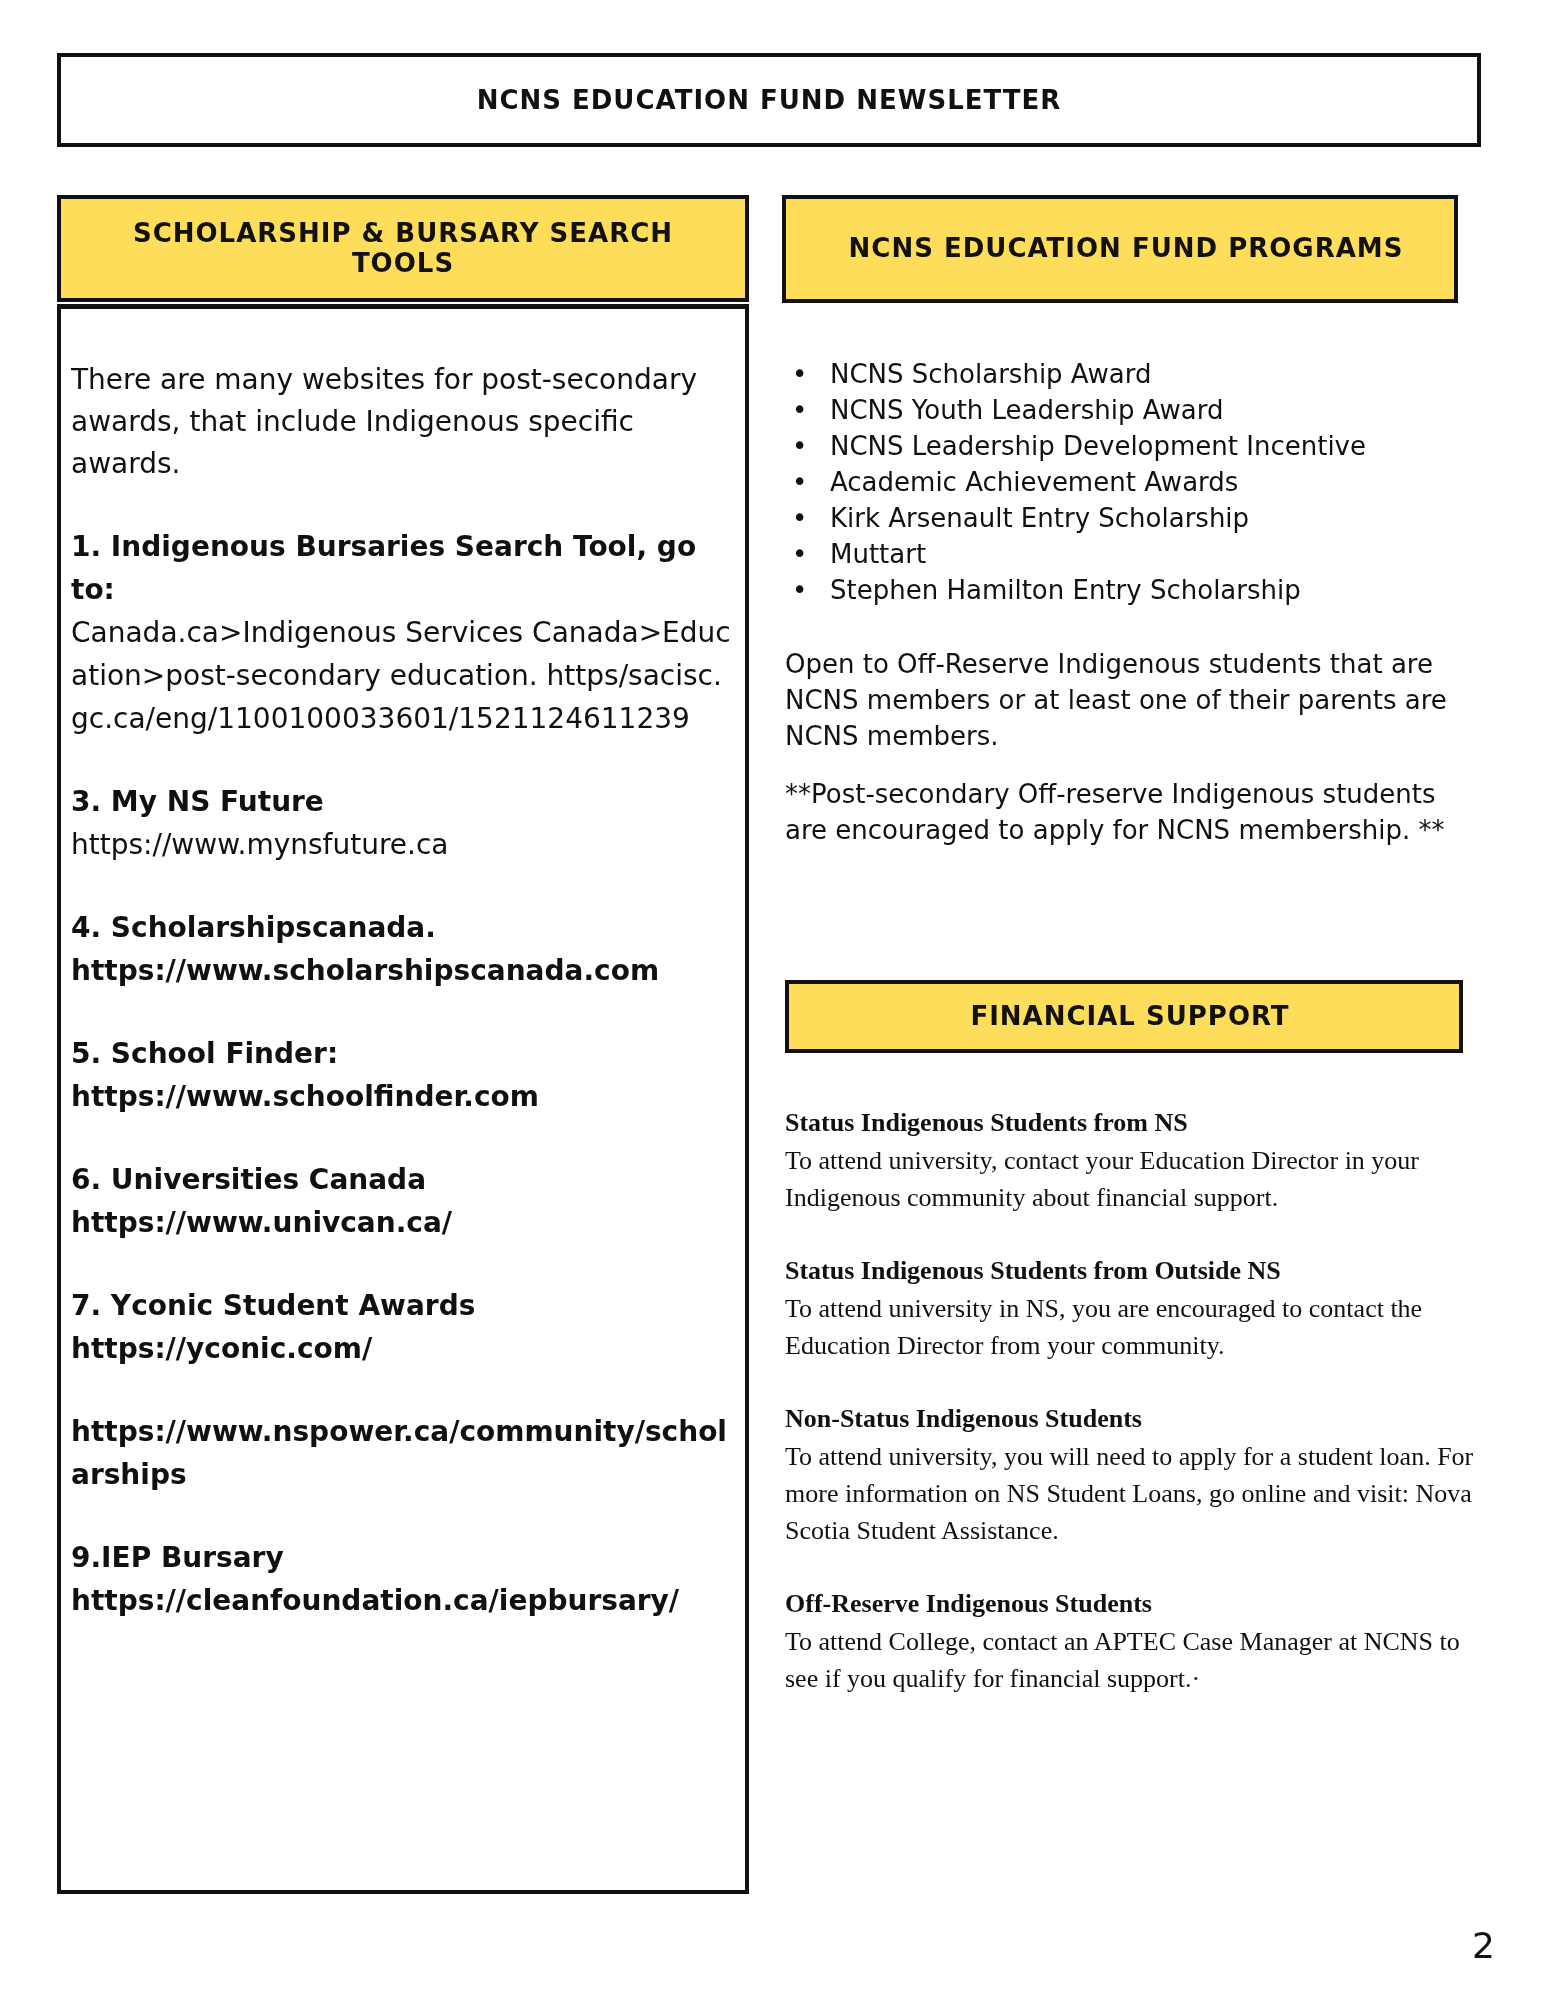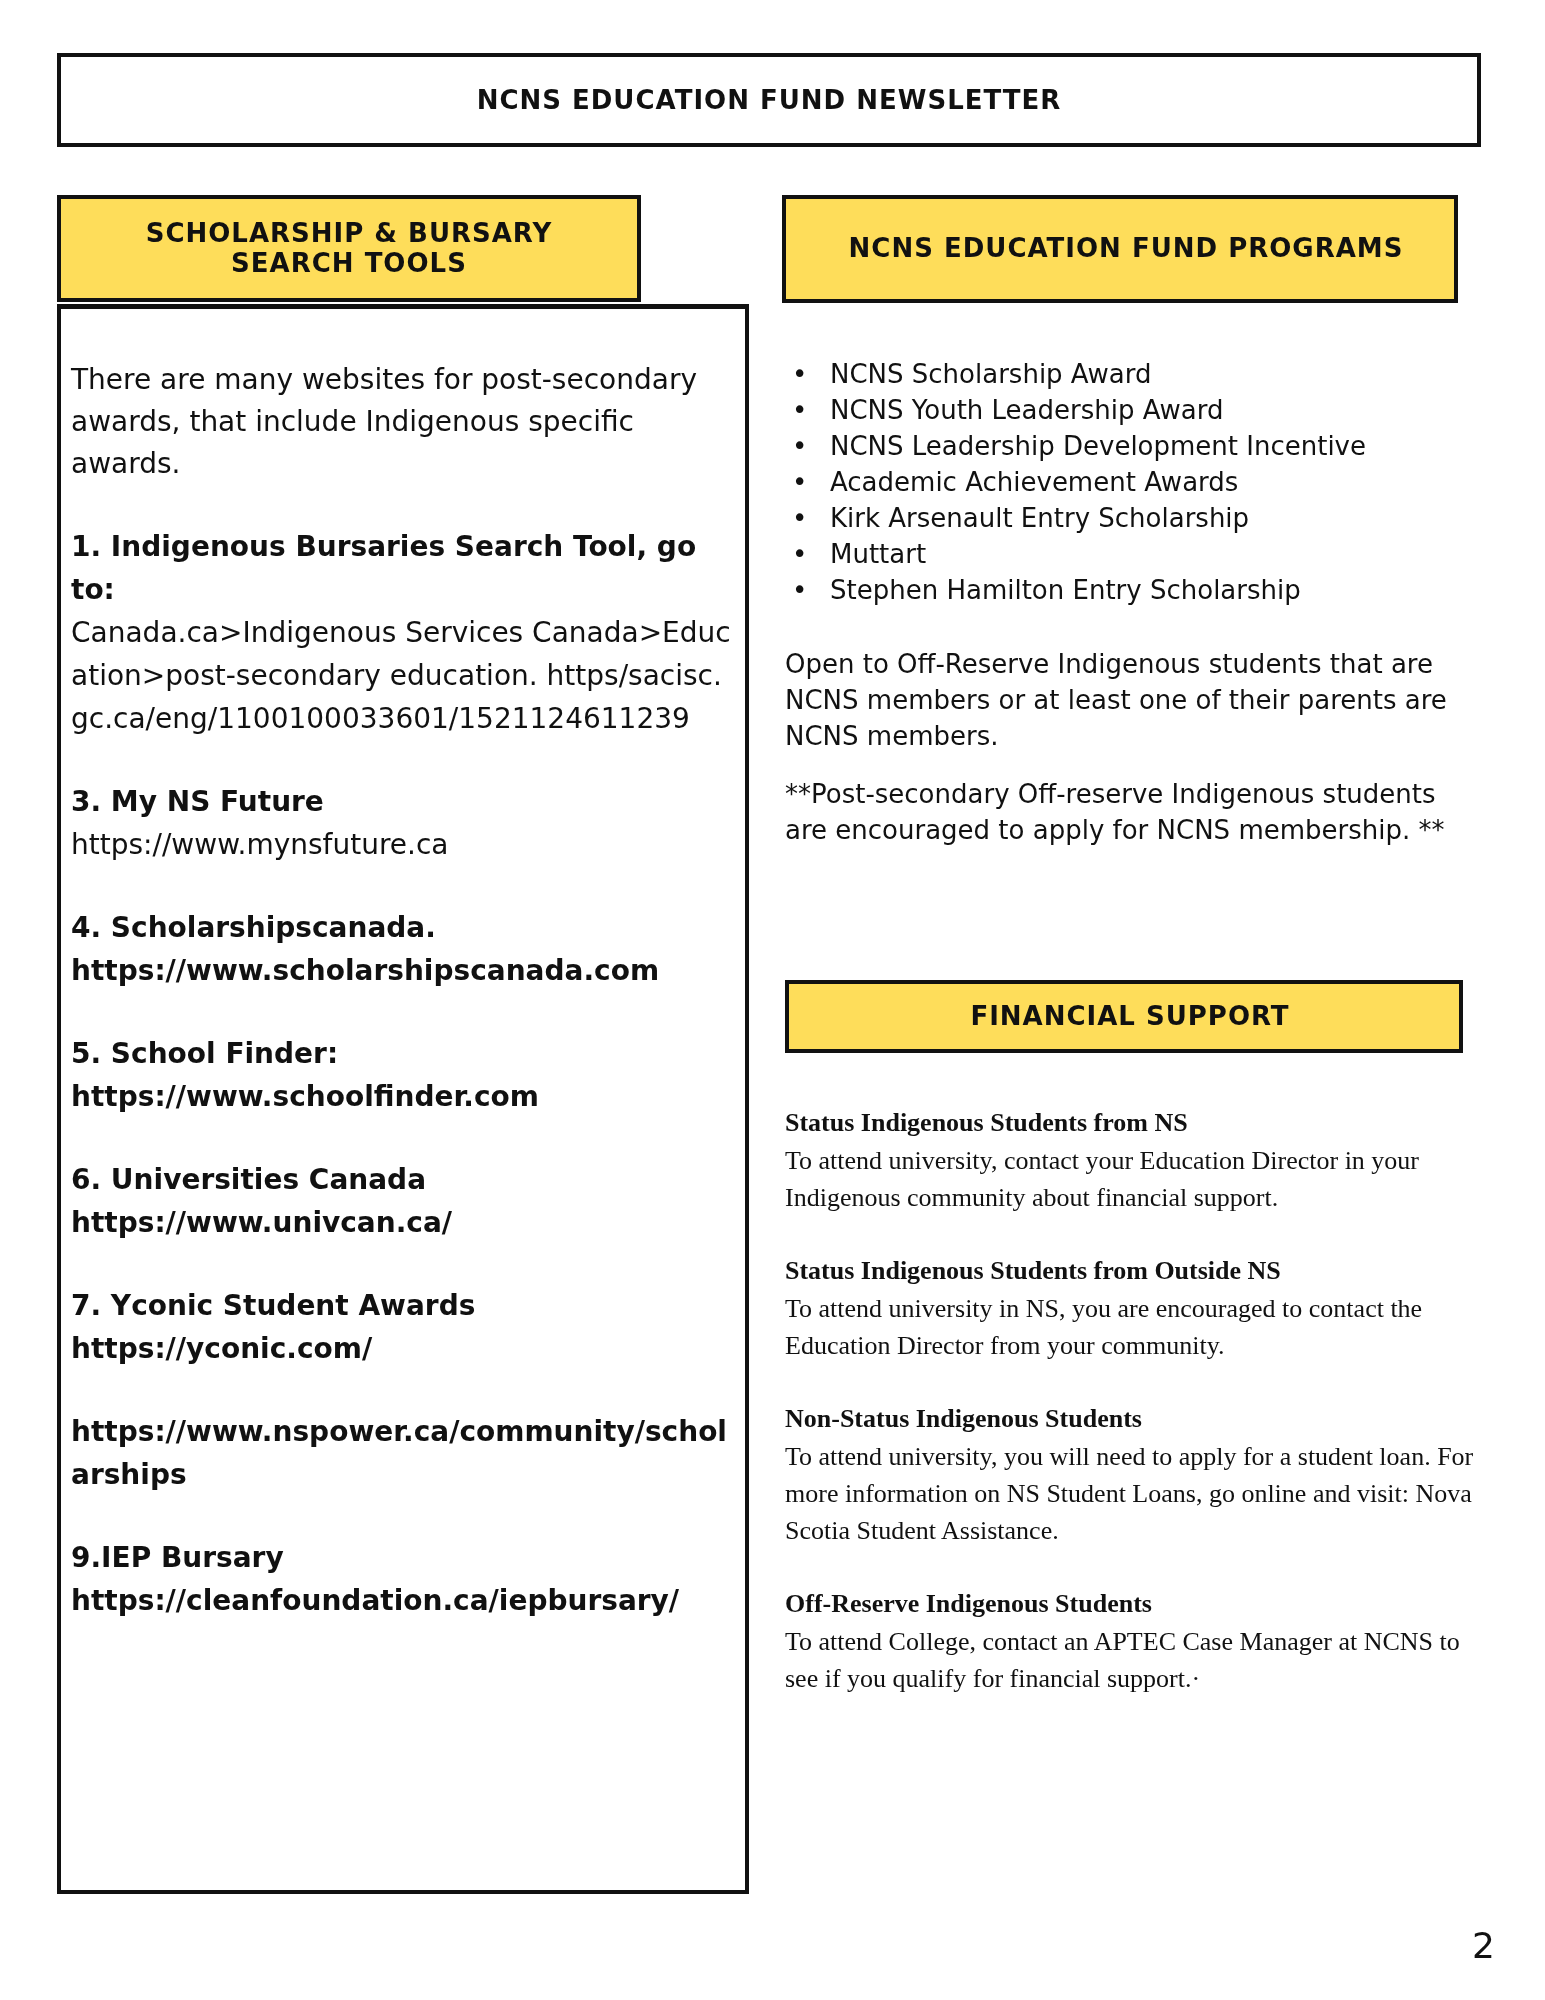--- a/index.html
+++ b/index.html
@@ -12,21 +12,21 @@
   .title-box {
     left: 57px; top: 53px; width: 1424px; height: 94px;
     border: 4px solid #111; display: flex; align-items: center; justify-content: center;
   }
   .title-box span { font-weight: bold; font-size: 26px; letter-spacing: 1px; }
   .yellow-head {
     background: #fedd5a; border: 4px solid #111;
     display: flex; align-items: center; justify-content: center; text-align: center;
     font-weight: bold; letter-spacing: 1px; line-height: 1.15; padding-left: 12px;
   }
-  .lh1 { left: 57px; top: 195px; width: 584px; height: 107px; font-size: 26px; padding: 0 28px; }
+  .lh1 { left: 57px; top: 195px; width: 692px; height: 107px; font-size: 26px; padding: 0 28px; }
   .rh1 { left: 782px; top: 195px; width: 676px; height: 108px; font-size: 26px; }
   .rh2 { left: 785px; top: 980px; width: 678px; height: 73px; font-size: 26px; }
   .left-body {
     left: 57px; top: 304px; width: 692px; height: 1590px;
     border: 4px solid #111; border-top-width: 5px; padding: 50px 8px 0 10px;
   }
   .intro { font-size: 28px; line-height: 42px; margin: 0 0 40px 0; }
   .tool { margin: 0 0 40px 0; font-size: 28px; line-height: 43px; }
   .tool .name { font-weight: bold; }
   .tool .detail { word-break: break-all; }

